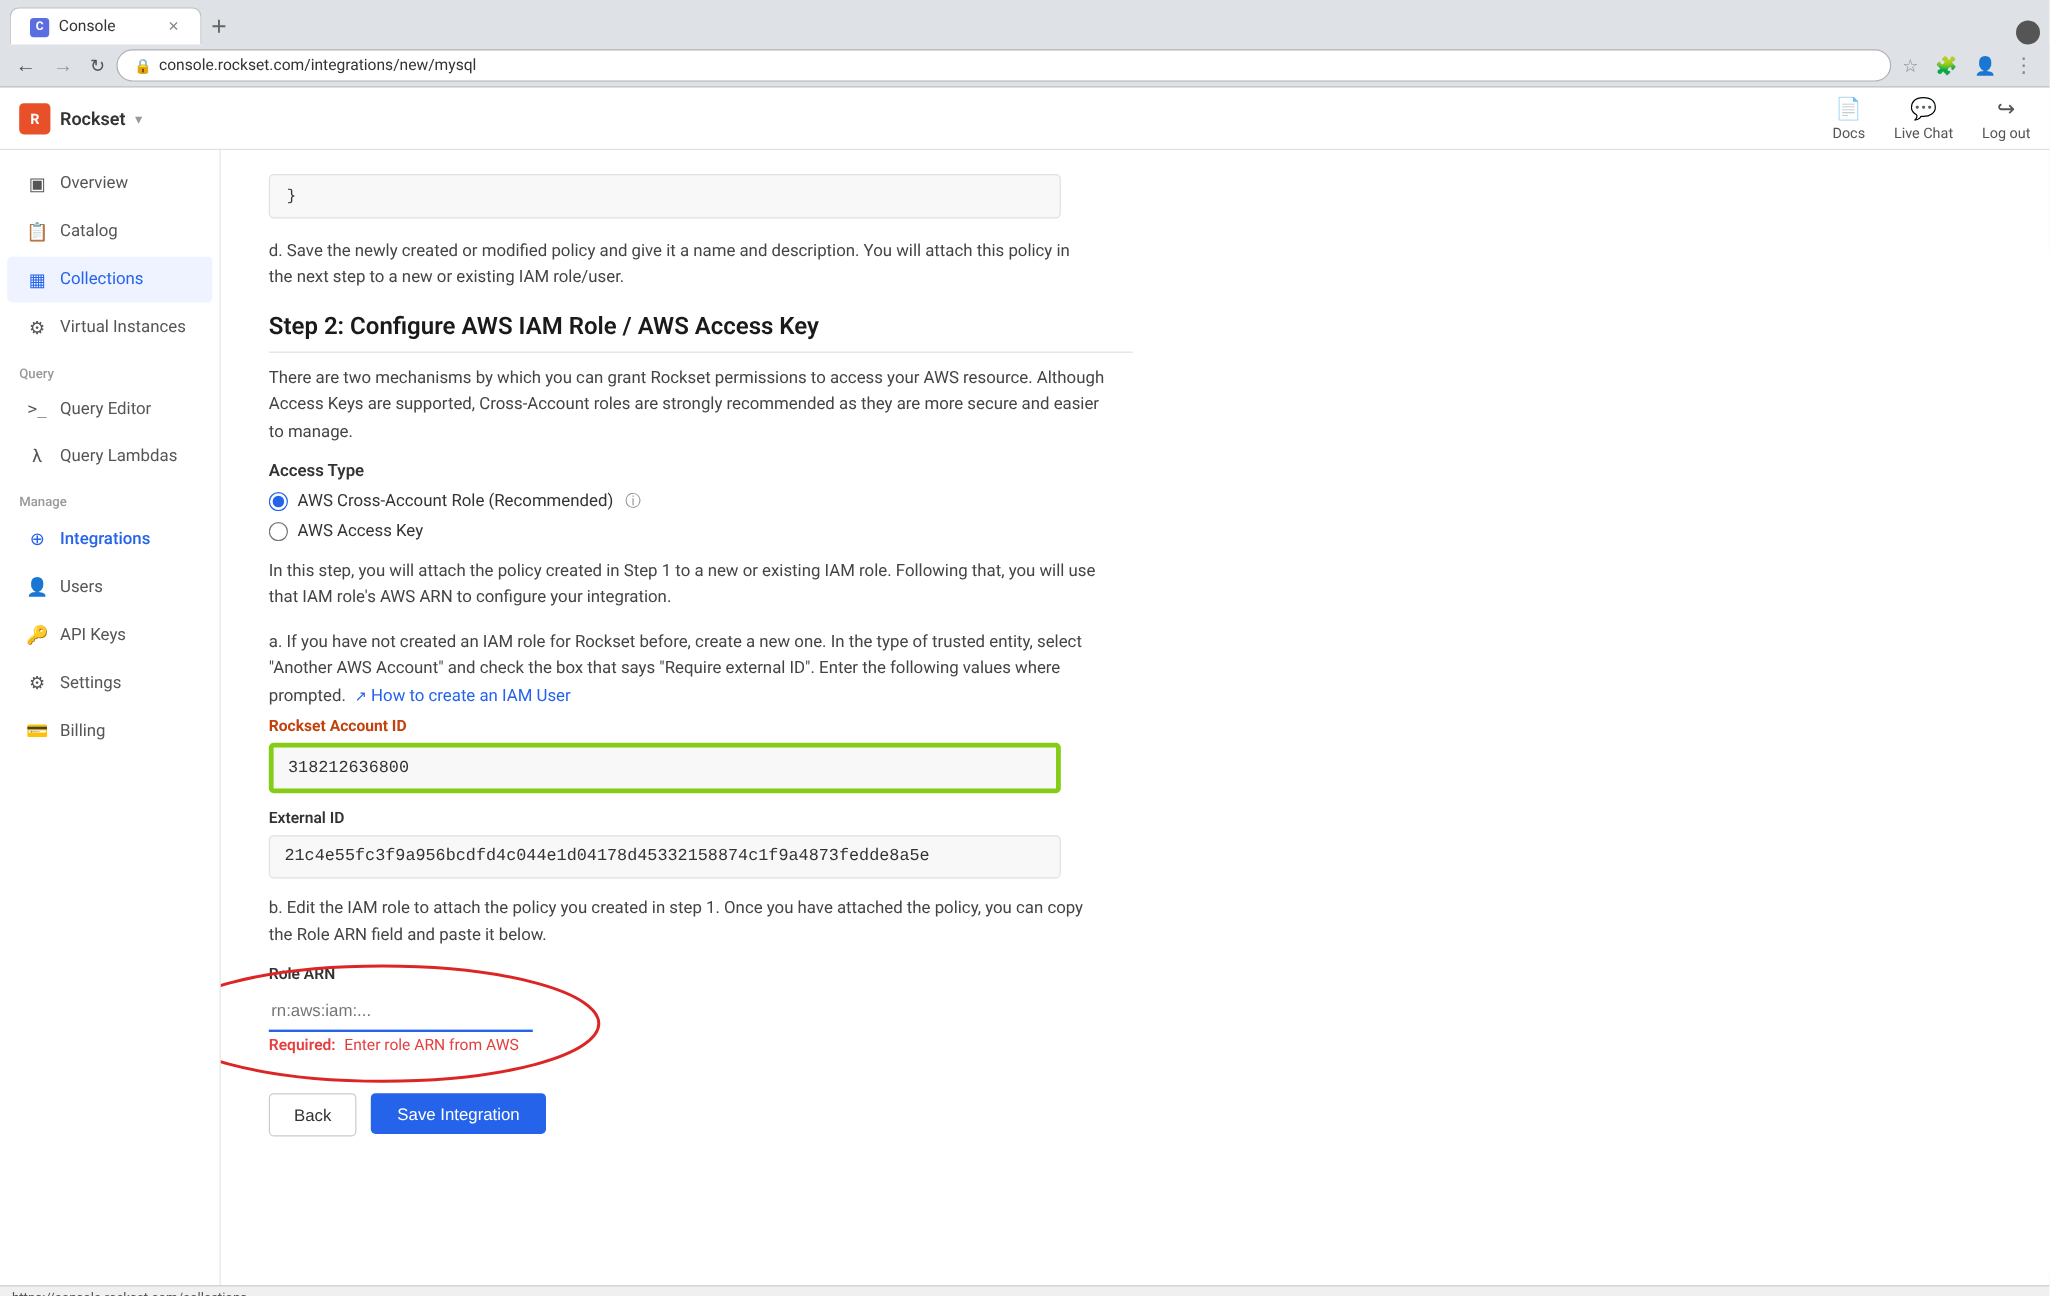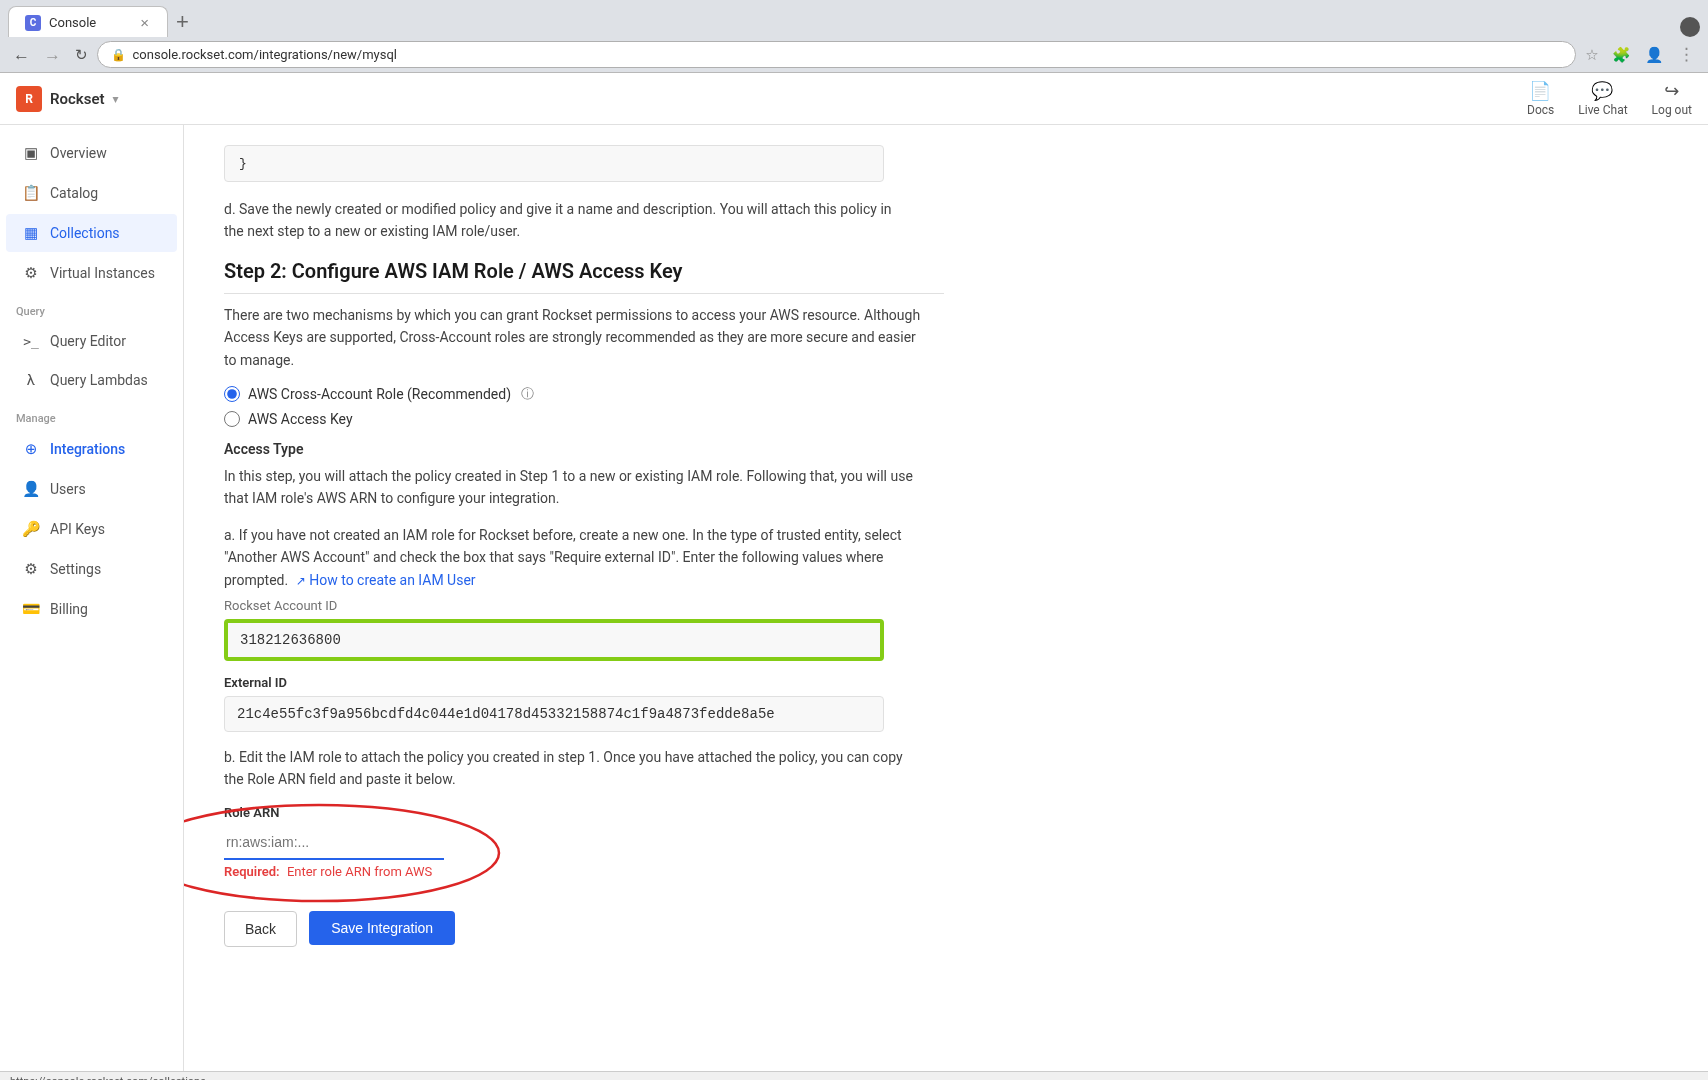--- a/index.html
+++ b/index.html
@@ -137,46 +137,46 @@
         <span>}</span>
       </div>
 
       <p style="font-size:14px;color:#444;line-height:1.6;margin-bottom:16px;max-width:680px;">d. Save the newly created or modified policy and give it a name and description. You will attach this policy in the next step to a new or existing IAM role/user.</p>
 
       <h2 style="font-size:20px;font-weight:600;color:#1a1a1a;margin:16px 0 10px;border-bottom:1px solid #e0e0e0;padding-bottom:10px;max-width:720px;">Step 2: Configure AWS IAM Role / AWS Access Key</h2>
 
       <p style="font-size:14px;color:#444;line-height:1.6;margin-bottom:14px;max-width:700px;">There are two mechanisms by which you can grant Rockset permissions to access your AWS resource. Although Access Keys are supported, Cross-Account roles are strongly recommended as they are more secure and easier to manage.</p>
 
       <div>
+        <div style="font-size:14px;font-weight:600;color:#333;margin-bottom:8px;">Access Type</div>
         <div style="display:flex;flex-direction:column;gap:8px;margin-bottom:14px;">
           <label style="display:flex;align-items:center;gap:8px;font-size:14px;color:#333;cursor:pointer;">
             <input type="radio" name="access_type" checked="" style="accent-color: rgb(37, 99, 235); width: 16px; height: 16px;">
             <span>AWS Cross-Account Role (Recommended)</span>
             <span style="color:#888;font-size:13px;cursor:pointer;margin-left:2px;" title="Information">ⓘ</span>
           </label>
           <label style="display:flex;align-items:center;gap:8px;font-size:14px;color:#333;cursor:pointer;">
             <input type="radio" name="access_type" style="accent-color: rgb(37, 99, 235); width: 16px; height: 16px;">
             <span>AWS Access Key</span>
           </label>
         </div>
-        <div style="font-size:14px;font-weight:600;color:#333;margin-bottom:8px;">Access Type</div>
       </div>
 
       <p style="font-size:14px;color:#444;line-height:1.6;margin-bottom:14px;max-width:700px;">In this step, you will attach the policy created in Step 1 to a new or existing IAM role. Following that, you will use that IAM role's AWS ARN to configure your integration.</p>
 
       <p style="font-size:14px;color:#444;line-height:1.6;margin-bottom:7px;max-width:700px;">
         <span>a. If you have not created an IAM role for Rockset before, create a new one. In the type of trusted entity, select "Another AWS Account" and check the box that says "Require external ID". Enter the following values where prompted.</span>
         <a href="#" style="color:#2563eb;text-decoration:none;margin-left:4px;">
           <span style="font-size:12px;">↗</span>
           <span>How to create an IAM User</span>
         </a>
       </p>
 
       <div style="margin-bottom:14px;max-width:660px;">
-        <div style="font-size:13px;font-weight:400;color:#737373;margin-bottom:6px;">Rockset Account ID</div>
+        <div style="font-size:13px;font-weight:700;color:#c2410c;margin-bottom:6px;">Rockset Account ID</div>
         <div style="background:#f8f8f8;border:4px solid #84cc16;border-radius:4px;padding:9px 12px;font-size:14px;color:#333;font-family:'Courier New',monospace;width:100%;">318212636800</div>
       </div>
 
       <div style="margin-bottom:14px;max-width:660px;">
         <div style="font-size:13px;font-weight:600;color:#333;margin-bottom:6px;">External ID</div>
         <div style="background:#f8f8f8;border:1px solid #e0e0e0;border-radius:4px;padding:9px 12px;font-size:14px;color:#333;font-family:'Courier New',monospace;width:100%;word-break:break-all;">21c4e55fc3f9a956bcdfd4c044e1d04178d45332158874c1f9a4873fedde8a5e</div>
       </div>
 
       <p style="font-size:14px;color:#444;line-height:1.6;margin-bottom:14px;max-width:700px;">b. Edit the IAM role to attach the policy you created in step 1. Once you have attached the policy, you can copy the Role ARN field and paste it below.</p>
 

